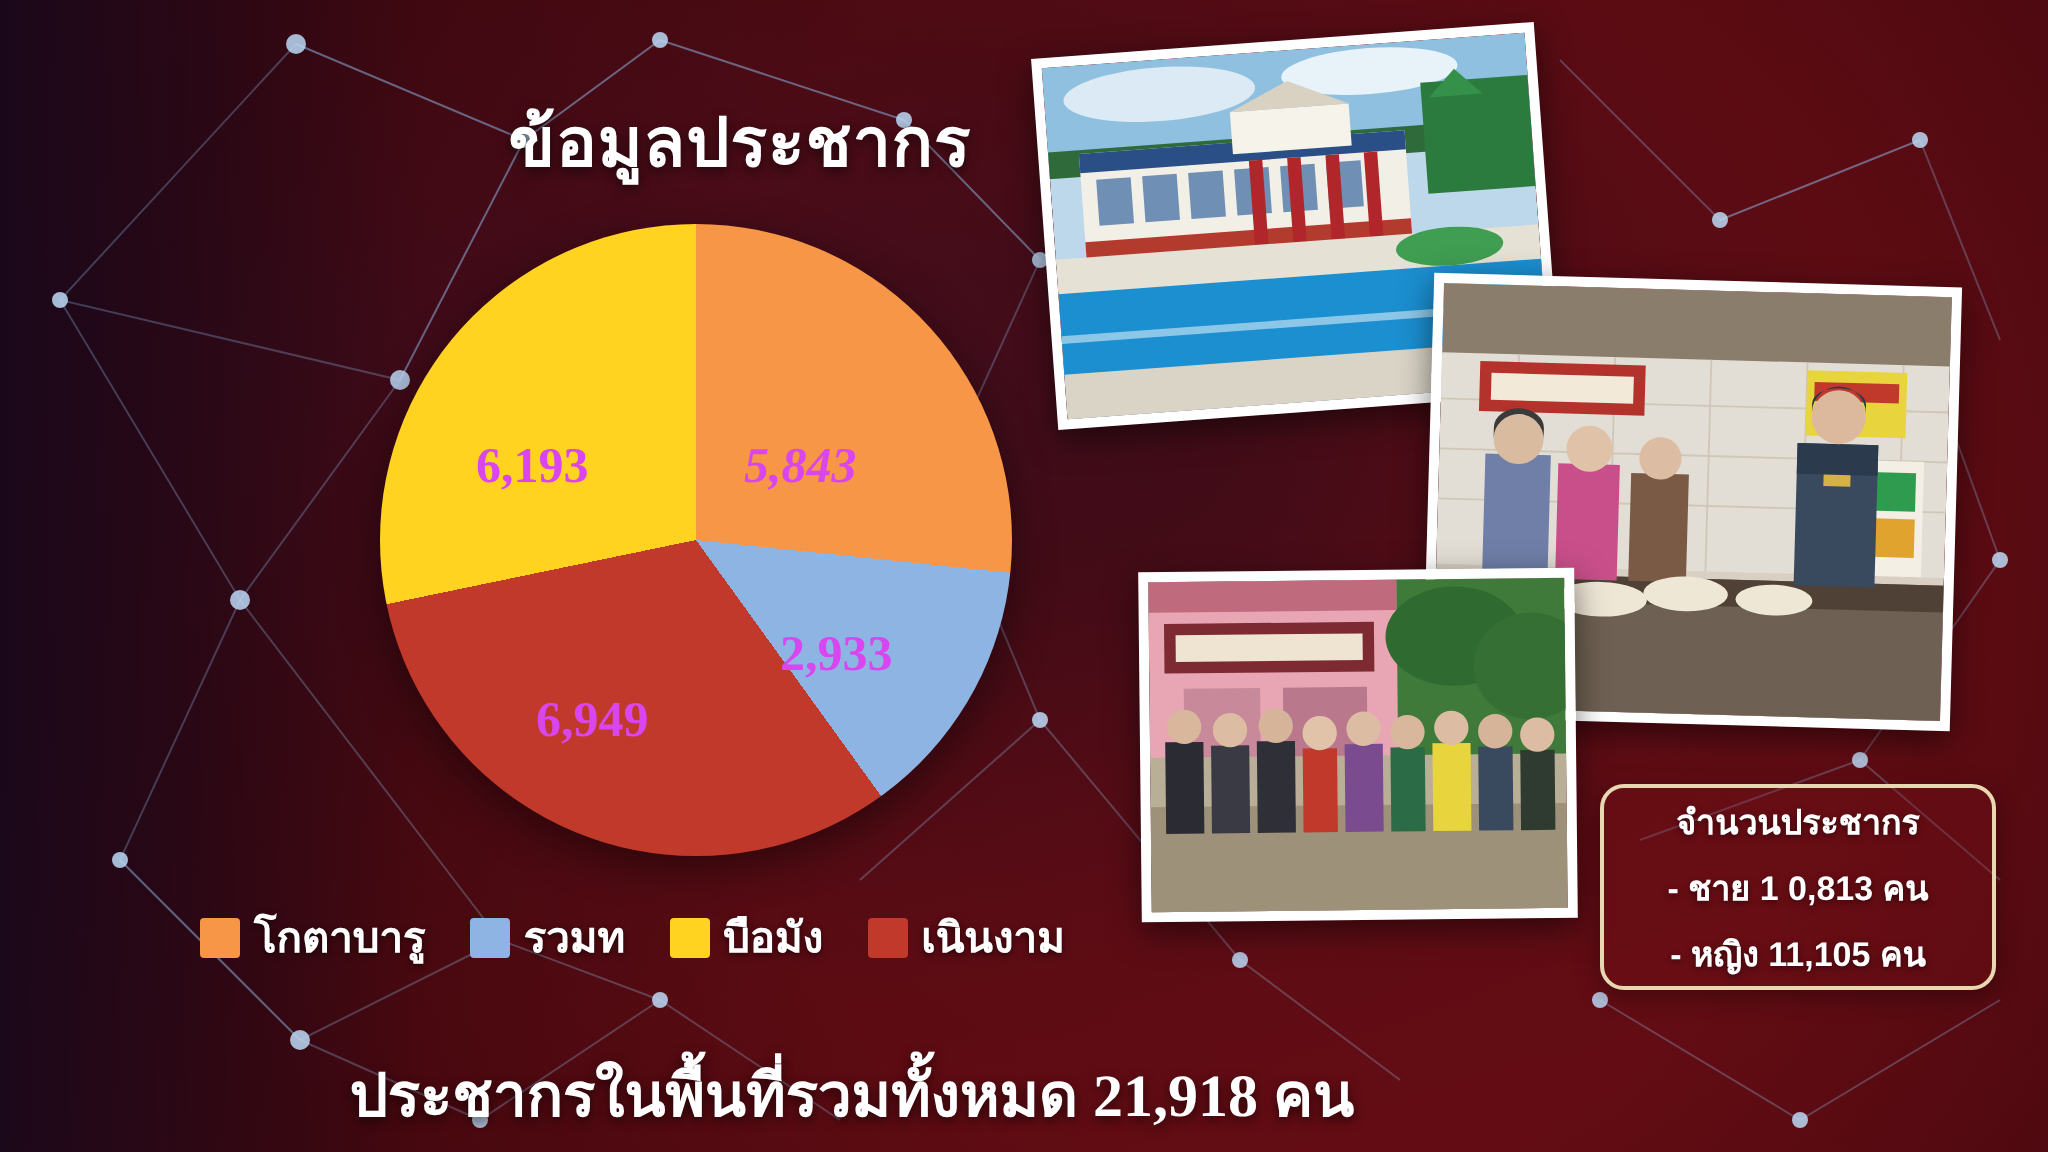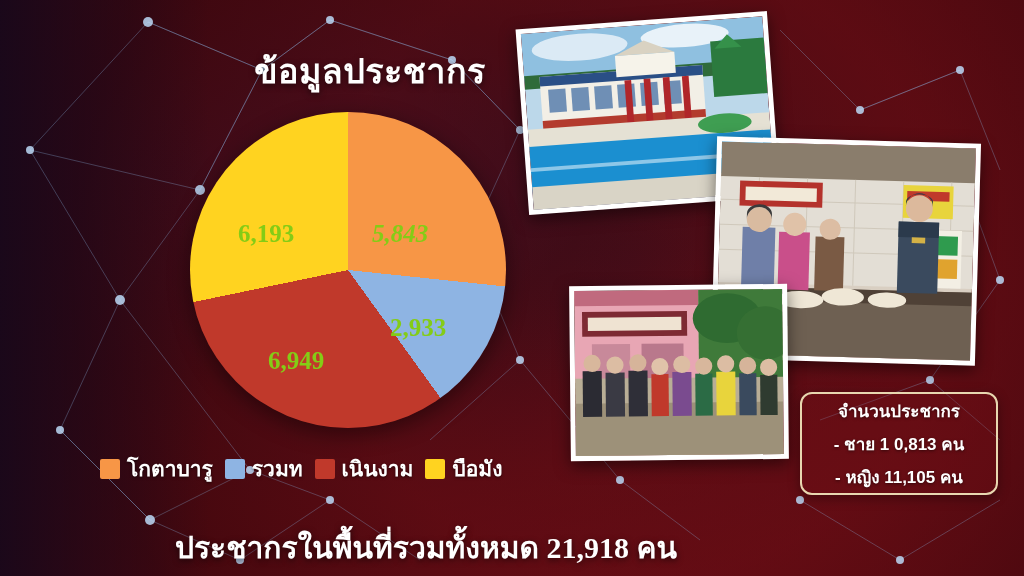--- a/index.html
+++ b/index.html
@@ -29,28 +29,28 @@
     text-shadow:0 2px 6px rgba(0,0,0,.55);
     letter-spacing:.5px;
   }
   
   #pie-wrap{position:absolute;left:190px;top:112px;width:316px;height:316px;}
   #pie{
     width:316px;height:316px;border-radius:50%;
     box-shadow:0 6px 22px rgba(0,0,0,.45);
   }
   .slice-label{
-    position:absolute;color:#84cc16;font-weight:bold;font-size:25px;
+    position:absolute;color:#d946ef;font-weight:bold;font-size:25px;
     font-family:"Liberation Serif", serif;
     white-space:nowrap;
   }
   
   #legend{
     position:absolute;left:100px;top:452px;
-    display:flex;align-items:center;gap:12px;
+    display:flex;align-items:center;gap:22px;
   }
   .leg-item{display:flex;align-items:center;gap:7px;}
   .leg-swatch{width:20px;height:20px;border-radius:2px;display:block;}
   .leg-text{color:#ffffff;font-size:21px;font-weight:bold;text-shadow:0 1px 3px rgba(0,0,0,.6);}
   
   #caption{
     position:absolute;left:0;top:524px;width:852px;text-align:center;
     color:#ffffff;font-size:30px;font-weight:bold;
     font-family:"Liberation Serif", serif;
     text-shadow:0 2px 6px rgba(0,0,0,.6);
@@ -140,26 +140,26 @@
 <div id="legend">
   <div class="leg-item">
     <span class="leg-swatch" style="background:#F79646"></span>
     <span class="leg-text">โกตาบารู</span>
   </div>
   <div class="leg-item">
     <span class="leg-swatch" style="background:#8EB4E3"></span>
     <span class="leg-text">รวมท</span>
   </div>
   <div class="leg-item">
+    <span class="leg-swatch" style="background:#FFD320"></span>
+    <span class="leg-text">บือมัง</span>
+  </div>
+  <div class="leg-item">
     <span class="leg-swatch" style="background:#C0392B"></span>
     <span class="leg-text">เนินงาม</span>
-  </div>
-  <div class="leg-item">
-    <span class="leg-swatch" style="background:#FFD320"></span>
-    <span class="leg-text">บือมัง</span>
   </div>
 </div>
 
 <div class="photo" id="photo1">
   <svg class="ph-inner" viewBox="0 0 252 186" preserveAspectRatio="none">
     <rect x="0" y="0" width="252" height="186" fill="#bcd8ea"></rect>
     <rect x="0" y="0" width="252" height="52" fill="#8fc0e0"></rect>
     <ellipse cx="60" cy="18" rx="50" ry="14" fill="#dbeaf5"></ellipse>
     <ellipse cx="170" cy="14" rx="46" ry="12" fill="#e8f2f9"></ellipse>
     <rect x="0" y="44" width="252" height="14" fill="#2f6b3a"></rect>

